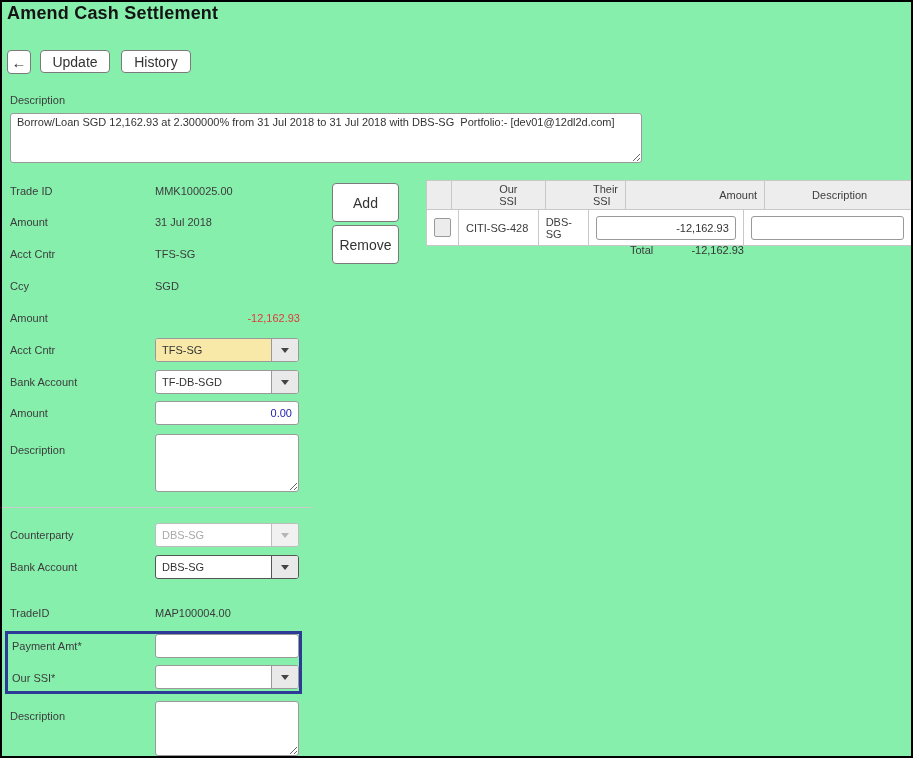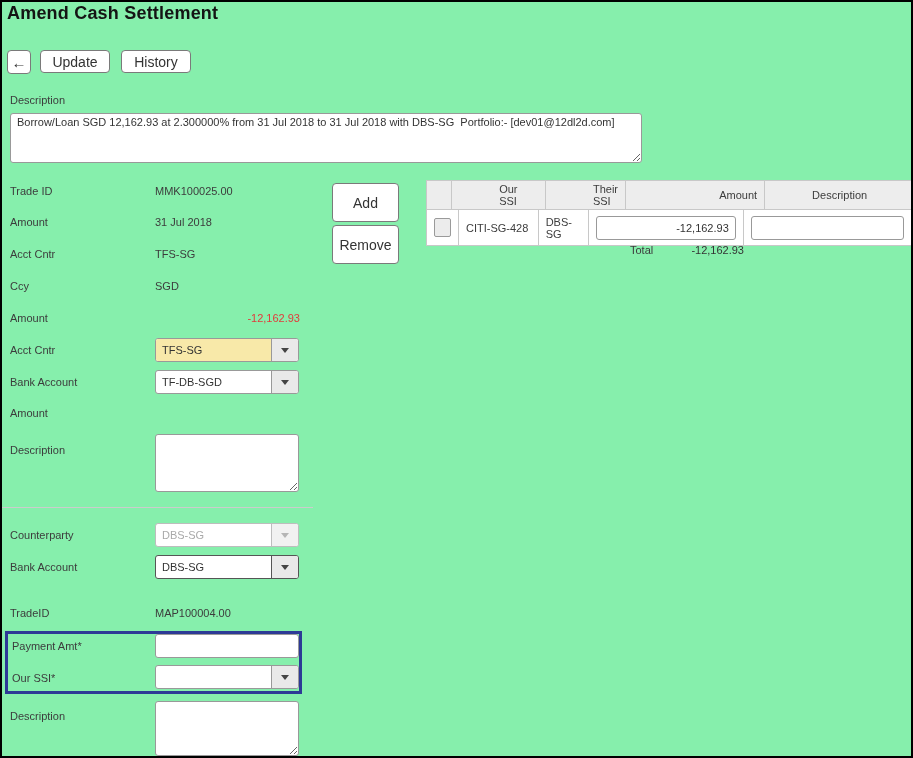--- a/index.html
+++ b/index.html
@@ -129,20 +129,21 @@
 
   <div class="abs field-label" style="left:8px; top:374px;">Bank Account</div>
   <div class="abs ctl combo" style="top:368px;">
     <div class="combo-text">TF-DB-SGD</div>
     <div class="combo-btn">
         <span class="caret"></span>
       </div>
   </div>
 
   <div class="abs field-label" style="left:8px; top:405px;">Amount</div>
+  <input class="abs ctl tb num" style="top: 399px;" value="0.00">
 
   <div class="abs field-label" style="left:8px; top:442px;">Description</div>
   <textarea class="abs" style="left: 153px; top: 432px; width: 144px; height: 58px;"></textarea>
 
   <div class="abs divider"></div>
 
   <div class="abs field-label" style="left:8px; top:527px;">Counterparty</div>
   <div class="abs ctl combo disabled" style="top:521px;">
     <div class="combo-text">DBS-SG</div>
     <div class="combo-btn">

